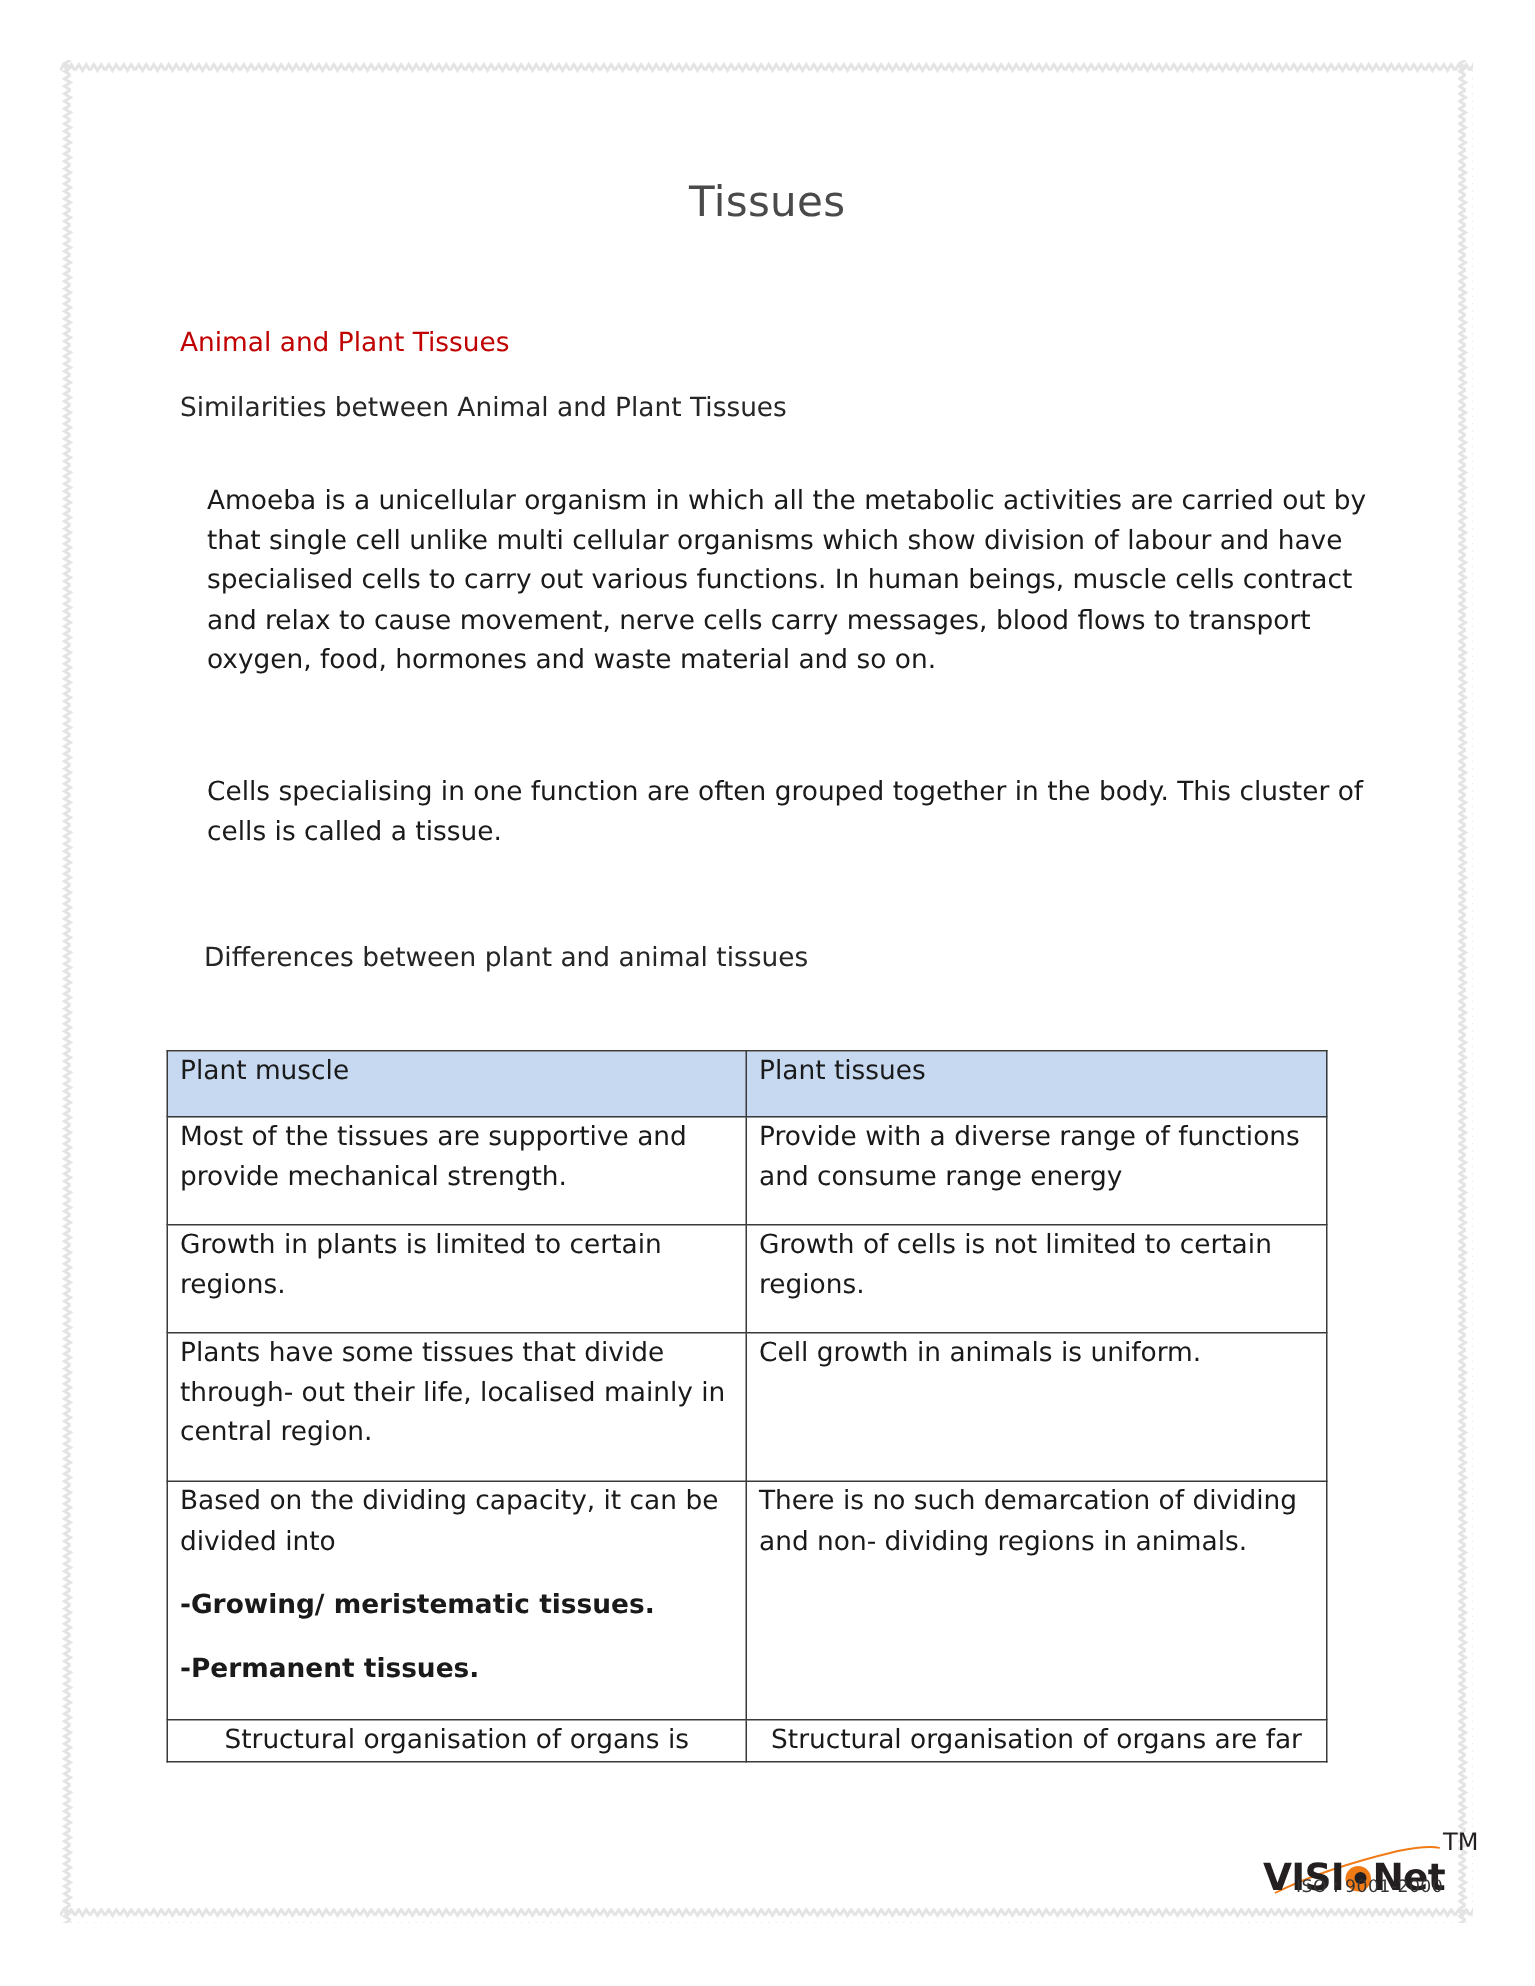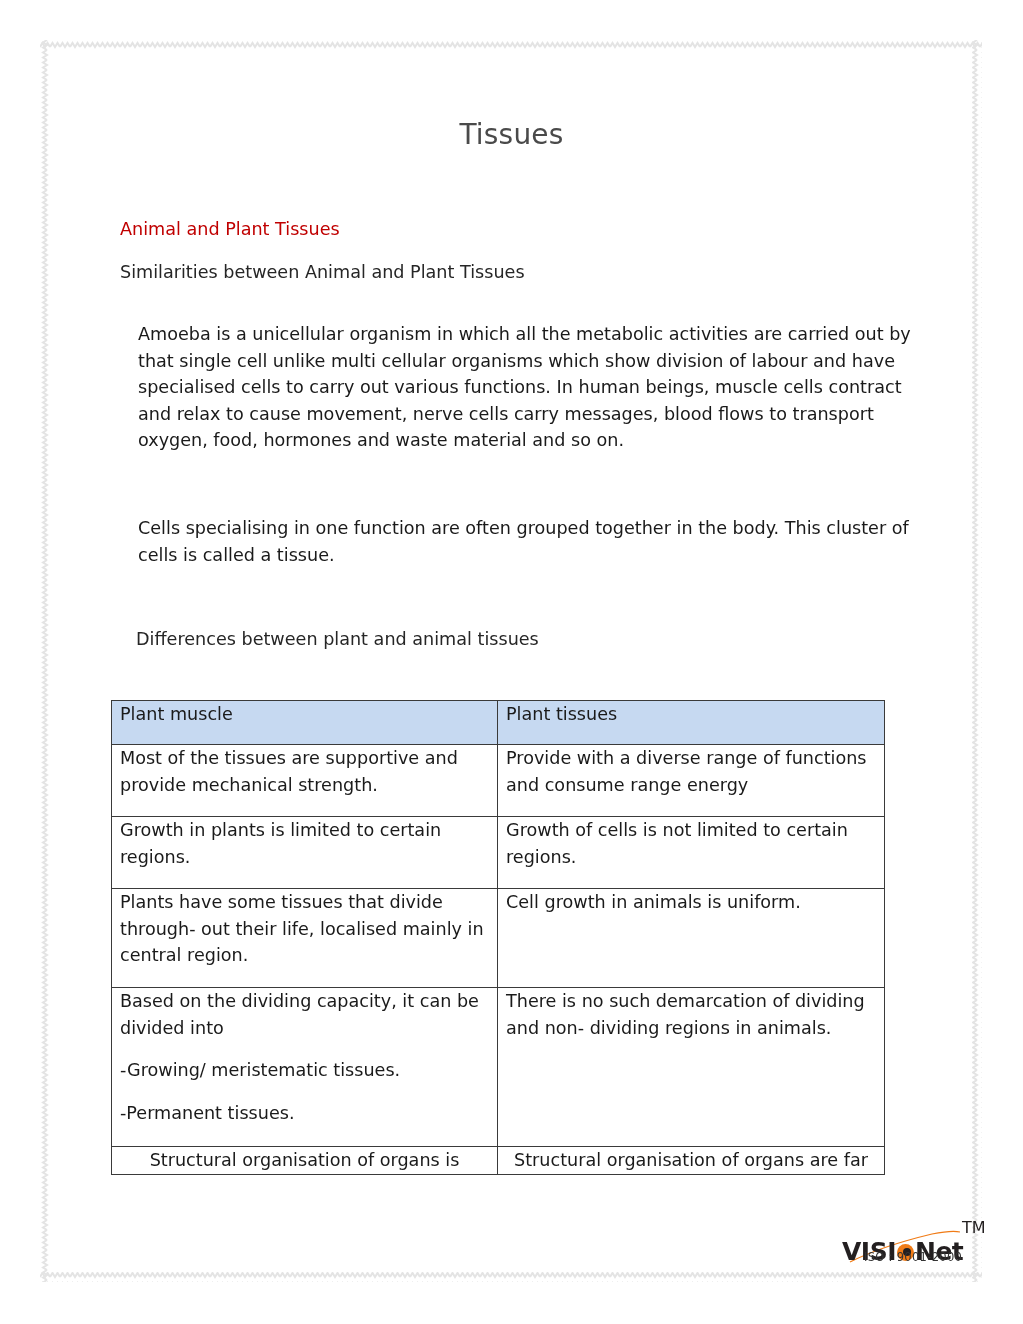--- a/index.html
+++ b/index.html
@@ -41,21 +41,21 @@
     }
     table.diff-table thead th {
       background: #c6d9f1; height: 44px; padding-top: 0px; box-sizing: border-box;
     }
     tr.r1 td { height: 71px; }
     tr.r2 td { height: 71px; }
     tr.r3 td { height: 98px; }
     tr.r4 td { height: 158px; }
     tr.r5 td { height: 25px; border-bottom: 1px solid #3a3a3a; text-align: center; }
     .cell-line { display: block; }
-    .cell-gap { display: block; margin-top: 16px; }
+    .cell-gap { display: block; margin-top: 16px; font-weight: bold; }
 
     .logo {
       position: absolute; left: 842px; top: 1218px; width: 135px; height: 50px;
     }
     .logo-word {
       position: absolute; left: 0; top: 4px; font-family: "DejaVu Sans", sans-serif;
       font-weight: bold; font-size: 25px; color: #231f20; letter-spacing: -0.5px; margin-top: 15px;
     }
     .logo-eye {
       display: inline-block; width: 17px; height: 17px; border-radius: 50%;

